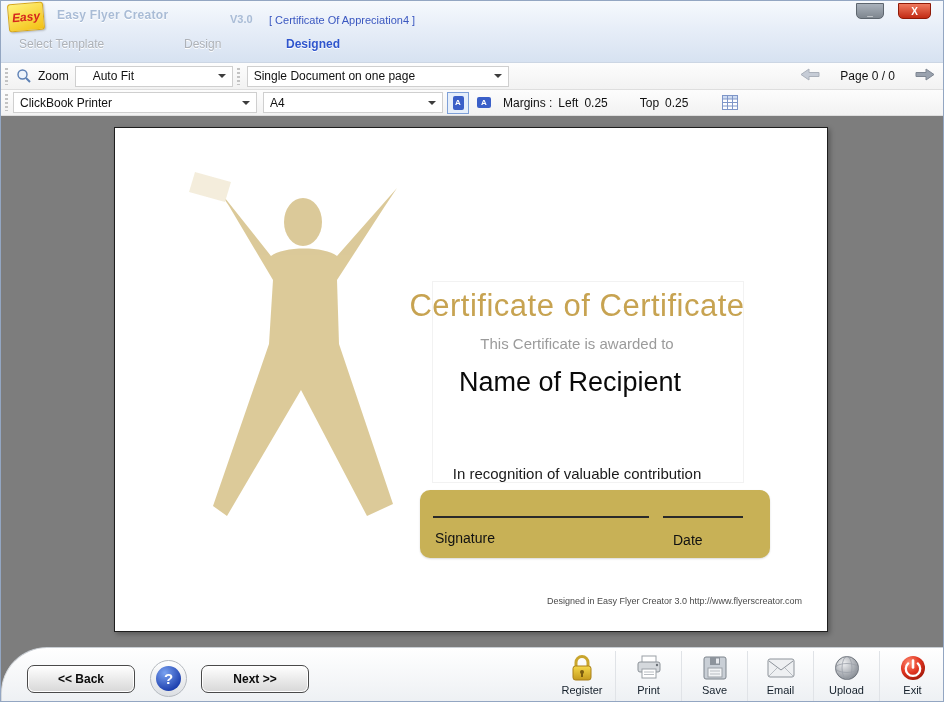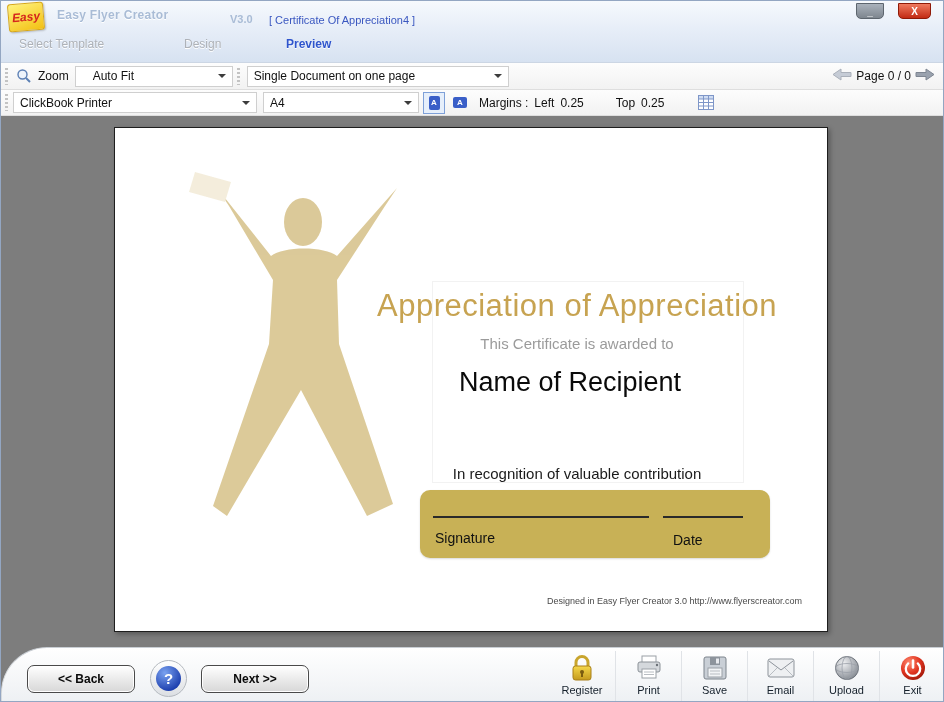--- a/index.html
+++ b/index.html
@@ -37,22 +37,22 @@
     background:repeating-linear-gradient(180deg,#c3c3c3 0 2px, transparent 2px 4px); }
   .tb-icon{ display:flex; align-items:center; margin:0 3px; }
   .tb-label{ margin:0 6px 0 3px; }
   .combo{ height:21px; background:#fff; border:1px solid #cfcfcf; display:flex; align-items:center;
     padding:0 6px; position:relative; cursor:default; }
   .combo .caret{ margin-left:auto; width:0; height:0; border-left:4px solid transparent;
     border-right:4px solid transparent; border-top:4px solid #3c3c3c; }
   .combo-zoom{ width:158px;padding-left:17px; }
   .combo-layout{ width:262px; margin-left:2px; }
   .combo-printer{ width:244px; }
-  .combo-paper{ width:156px; margin-left:6px; }
-  .pagenav{ margin-left:auto; display:flex; align-items:center; gap:4px; padding-right:8px; }
+  .combo-paper{ width:180px; margin-left:6px; }
+  .pagenav{ margin-left:auto; display:flex; align-items:center; gap:20px; padding-right:8px; }
   .orient-btn{ width:22px; height:22px; margin-left:4px; display:flex; align-items:center; justify-content:center;
     border:1px solid transparent; background:transparent; }
   .orient-btn.selected{ border:1px solid #7ea0d8; background:#e6effb; }
   .orient-glyph{ background:#3a5fc8; border-radius:2px; color:#fff; font-size:8px; font-weight:bold;
     display:flex; align-items:center; justify-content:center; }
   .orient-portrait .orient-glyph{ width:11px; height:14px; }
   .orient-landscape .orient-glyph{ width:14px; height:11px; }
   .margins-group{ display:flex; align-items:center; margin-left:8px; }
   .margins-group .m-label{ margin-right:6px; }
   .margins-group .m-val{ margin-right:4px; }
@@ -109,21 +109,21 @@
       <span>Easy</span>
     </div>
     <div class="app-title">Easy Flyer Creator</div>
     <div class="app-version">V3.0</div>
     <div class="doc-title">[ Certificate Of Appreciation4 ]</div>
     <div class="win-btn btn-min">_</div>
     <div class="win-btn btn-close">X</div>
 
     <div class="tab tab-select">Select Template</div>
     <div class="tab tab-design">Design</div>
-    <div class="tab tab-preview active">Preview</div>
+    <div class="tab tab-preview active">Designed</div>
   </div>
 
   <div class="toolbar tb1">
     <div class="grip"></div>
     <span class="tb-icon">
       <svg width="16" height="16" viewBox="0 0 16 16">
         <circle cx="6.5" cy="6.5" r="4.5" fill="#eef4fb" stroke="#5b7fb4" stroke-width="1.4"></circle>
         <line x1="10" y1="10" x2="14" y2="14" stroke="#5b7fb4" stroke-width="2"></line>
       </svg>
     </span>
@@ -196,21 +196,21 @@
           <ellipse cx="134" cy="50" rx="19" ry="24" fill="#d8c48e"></ellipse>
           <path fill="#d8c48e" d="M102,84 L48,16 L60,34 L104,108 L100,172 L44,334 L58,344 L132,218
                    L198,344 L224,332 L170,172 L168,108 L216,34 L228,16 L168,84
                    C156,74 114,74 102,84 Z"></path>
           <path fill="#f3ecd9" d="M26,0 L62,10 L56,30 L20,20 Z"></path>
         </g>
       </svg>
 
       <div class="text-panel"></div>
 
-      <div class="cert-text cert-title">Appreciation of Appreciation</div>
+      <div class="cert-text cert-title">Certificate of Certificate</div>
       <div class="cert-text cert-subtitle">This Certificate is awarded to</div>
       <div class="cert-text cert-recipient">Name of Recipient</div>
       <div class="cert-text cert-recognition">In recognition of valuable contribution</div>
 
       <div class="sig-box">
         <div class="sig-line"></div>
         <div class="date-line"></div>
         <div class="sig-label">Signature</div>
         <div class="date-label">Date</div>
       </div>

